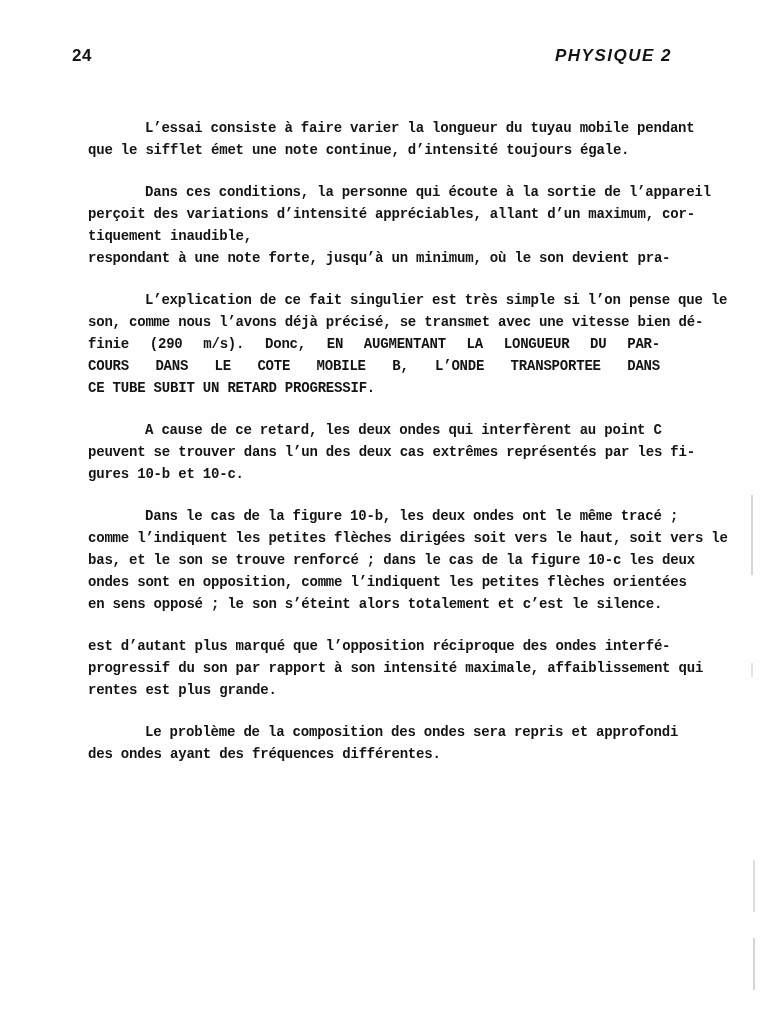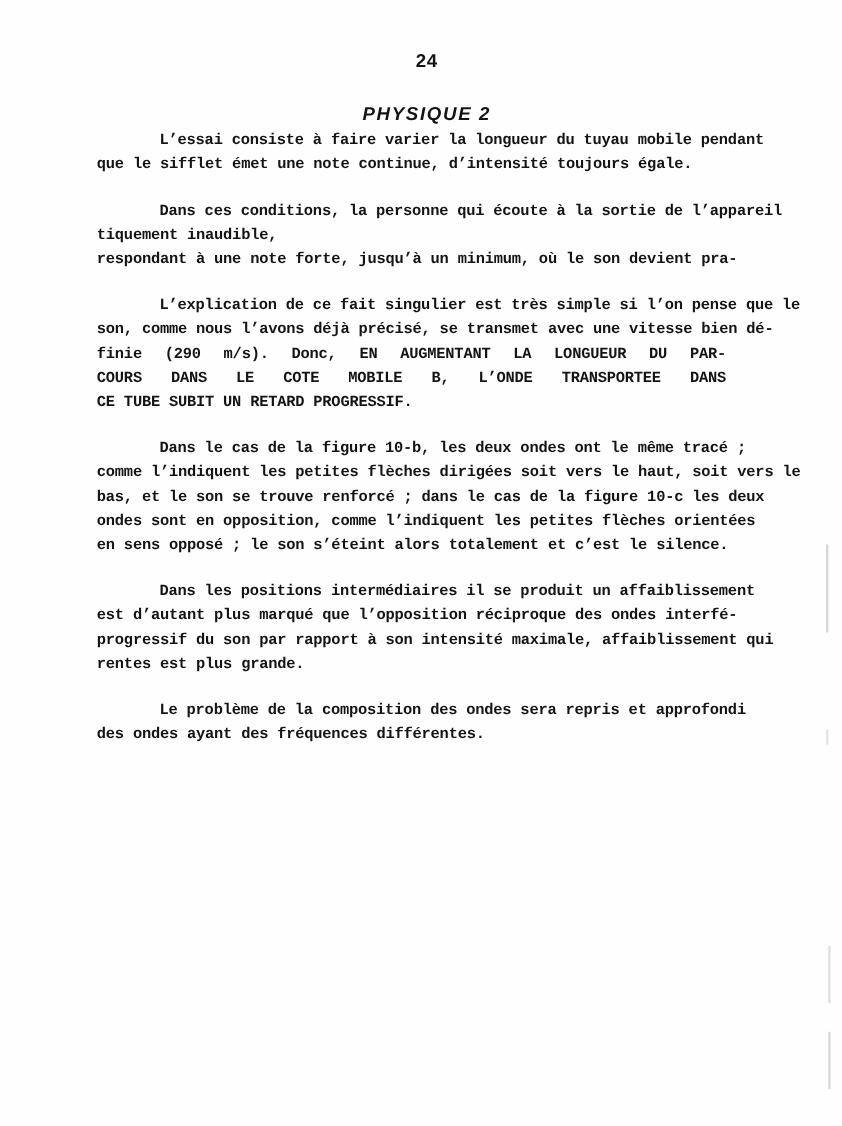--- a/index.html
+++ b/index.html
@@ -12,38 +12,36 @@
     width: 765px;
     height: 1024px;
     background: #fefefe;
     overflow: hidden;
     font-family: "Liberation Sans", sans-serif;
     color: #141414;
   }
   .page-header {
     position: absolute;
     top: 46px;
-    left: 88px;
+    left: 72px;
     width: 600px;
     display: flex;
     justify-content: space-between;
-    align-items: center;
-    flex-direction: column;
+    align-items: flex-start;
   }
   .page-number {
     font-size: 17px;
     font-weight: 700;
     letter-spacing: 0.5px;
   }
   .page-title {
     font-size: 17px;
     font-weight: 700;
     font-style: italic;
     letter-spacing: 1.5px;
-    margin-top: 28px;
   }
   .text-body {
     position: absolute;
     top: 117px;
     left: 88px;
     width: 572px;
   }
   .paragraph {
     margin: 0 0 20px 0;
     font-family: Liberation Mono, monospace;
@@ -84,39 +82,44 @@
     <span class="page-title">PHYSIQUE 2</span>
   </div>
 
   <div class="text-body" id="text-body">
       <div class="paragraph">
         <div class="text-line first">L’essai consiste à faire varier la longueur du tuyau mobile pendant</div>
         <div class="text-line last">que le sifflet émet une note continue, d’intensité toujours égale.</div>
       </div>
       <div class="paragraph">
         <div class="text-line first">Dans ces conditions, la personne qui écoute à la sortie de l’appareil</div>
+        <div class="text-line">perçoit des variations d’intensité appréciables, allant d’un maximum, cor-</div>
         <div class="text-line last">tiquement inaudible,</div>
         <div class="text-line">respondant à une note forte, jusqu’à un minimum, où le son devient pra-</div>
       </div>
       <div class="paragraph">
         <div class="text-line first">L’explication de ce fait singulier est très simple si l’on pense que le</div>
         <div class="text-line">son, comme nous l’avons déjà précisé, se transmet avec une vitesse bien dé-</div>
         <div class="text-line">finie (290 m/s). Donc, EN AUGMENTANT LA LONGUEUR DU PAR-</div>
         <div class="text-line">COURS DANS LE COTE MOBILE B, L’ONDE TRANSPORTEE DANS</div>
         <div class="text-line last">CE TUBE SUBIT UN RETARD PROGRESSIF.</div>
       </div>
       <div class="paragraph">
+        <div class="text-line first">A cause de ce retard, les deux ondes qui interfèrent au point C</div>
+        <div class="text-line">peuvent se trouver dans l’un des deux cas extrêmes représentés par les fi-</div>
+        <div class="text-line last">gures 10-b et 10-c.</div>
+      </div>
+      <div class="paragraph">
         <div class="text-line first">Dans le cas de la figure 10-b, les deux ondes ont le même tracé ;</div>
         <div class="text-line">comme l’indiquent les petites flèches dirigées soit vers le haut, soit vers le</div>
         <div class="text-line">bas, et le son se trouve renforcé ; dans le cas de la figure 10-c les deux</div>
         <div class="text-line">ondes sont en opposition, comme l’indiquent les petites flèches orientées</div>
         <div class="text-line last">en sens opposé ; le son s’éteint alors totalement et c’est le silence.</div>
       </div>
       <div class="paragraph">
-        <div class="text-line first">Dans les positions intermédiaires il se produit un affaiblissement</div>
         <div class="text-line">est d’autant plus marqué que l’opposition réciproque des ondes interfé-</div>
         <div class="text-line">progressif du son par rapport à son intensité maximale, affaiblissement qui</div>
         <div class="text-line last">rentes est plus grande.</div>
       </div>
       <div class="paragraph">
         <div class="text-line first">Le problème de la composition des ondes sera repris et approfondi</div>
         <div class="text-line last">des ondes ayant des fréquences différentes.</div>
       </div>
     </div>
 

